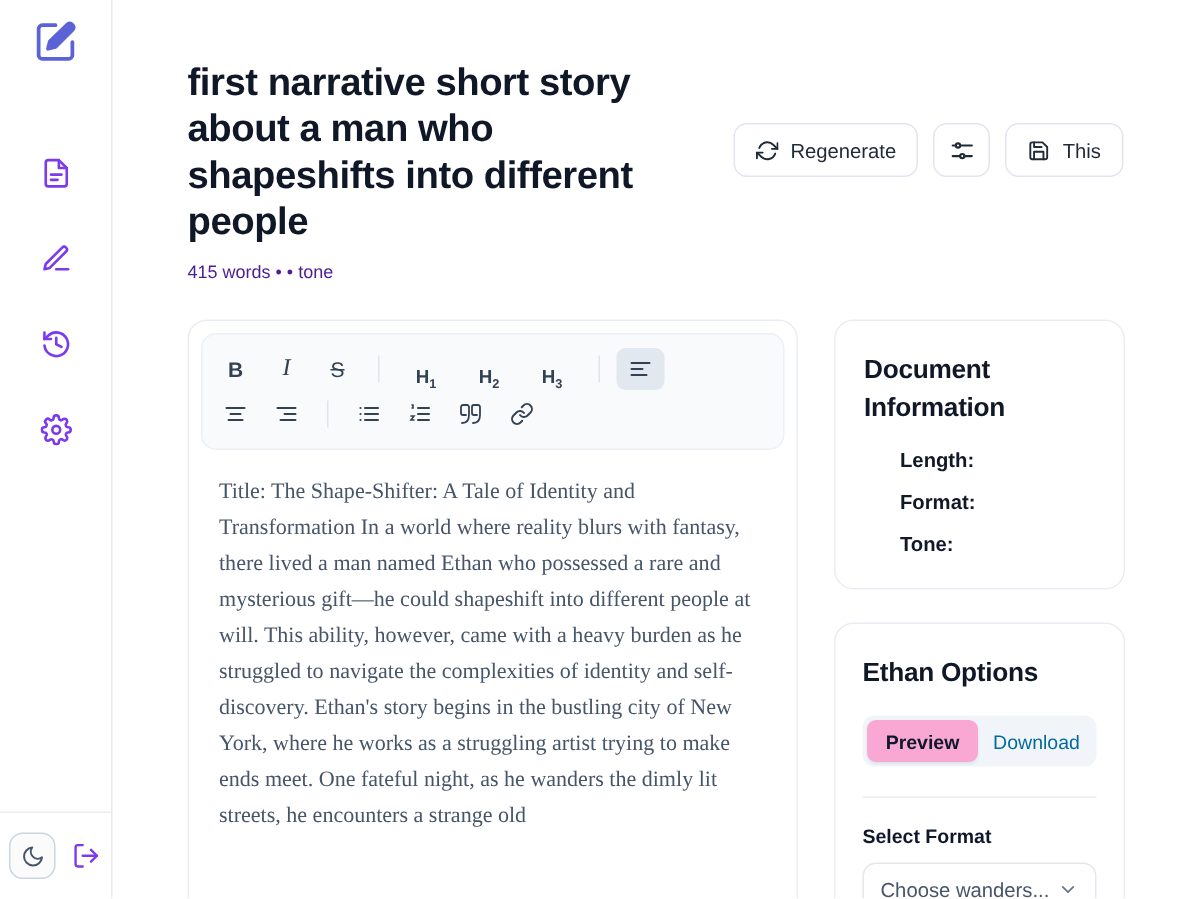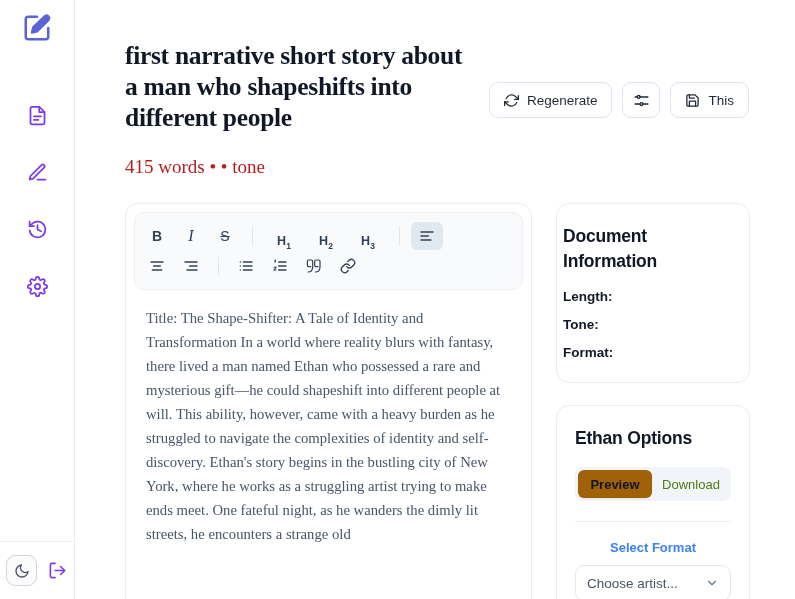--- a/index.html
+++ b/index.html
@@ -93,32 +93,32 @@
     position: relative;
     overflow: hidden;
   }
 
   .header-row {
     display: flex;
     align-items: flex-start;
     justify-content: space-between;
     gap: 10px;
   }
-  .title-block { max-width: 345px; font-family: Liberation Serif, serif; }
+  .title-block { max-width: 345px; }
   .doc-title {
     font-size: 25.5px;
     line-height: 31px;
     font-weight: bold;
     letter-spacing: -0.3px;
     color: #101828;
   }
   .doc-meta {
-    margin-top: 23px;
-    font-size: 19px;
-    color: #b91c1c;
+    margin-top: 10px;
+    font-size: 12px;
+    color: #4c1d95;
   }
 
   .header-actions {
     display: flex;
     gap: 10px;
     margin-top: 42px;
   }
   .btn {
     display: flex;
     align-items: center;
@@ -197,68 +197,67 @@
 
   .editor-body {
     padding: 16px 12px 0 12px;
     font-size: 14.7px;
     line-height: 24px;
     color: #475569;
     font-family: Liberation Serif, serif;
   }
 
   
-  .info-card { padding: 20px 18px 22px 6px; }
+  .info-card { padding: 20px 18px 22px 19px; }
   .card-title {
     font-size: 17.5px;
     font-weight: bold;
     color: #101828;
     line-height: 25px;
     letter-spacing: -0.2px;
   }
   .info-rows { margin-top: 15px; display: flex; flex-direction: column; gap: 13px; }
-  .info-row { font-size: 13.5px; font-weight: bold; color: #111827; }
+  .info-row { font-size: 13.5px; font-weight: bold; color: #111827; margin-left: 24px; }
   .info-row .val { font-weight: normal; color: #6b7280; }
 
   .format-card { margin-top: 22px; padding: 20px 18px 20px 18px; }
   .seg {
     margin-top: 16px;
     display: flex;
     background: #f1f5f9;
     border-radius: 8px;
     padding: 3px;
     gap: 2px;
   }
   .seg-btn {
     flex: 1;
     height: 28px;
     border-radius: 6px;
     display: flex;
     align-items: center;
     justify-content: center;
     font-size: 13px;
-    color: #4d7c0f;
+    color: #0369a1;
     cursor: pointer;
     border: none;
     background: transparent;
     font-family: "Liberation Sans", sans-serif;
   }
   .seg-btn.active {
-    background: #a16207;
+    background: #f9a8d4;
     color: #0f172a;
     font-weight: bold;
     box-shadow: 0 1px 2px rgba(15,23,42,0.08);
   }
   .divider { margin-top: 20px; height: 1px; background: #eceef2; }
   .field-label {
     margin-top: 18px;
     font-size: 13px;
     font-weight: bold;
-    color: #3b82f6;
-    text-align: center;
+    color: #0f172a;
   }
   .select {
     margin-top: 10px;
     height: 36px;
     border: 1px solid #e4e7ec;
     border-radius: 9px;
     background: #ffffff;
     display: flex;
     align-items: center;
     justify-content: space-between;
@@ -494,44 +493,44 @@
     <div class="side-col">
 
       <div class="card info-card">
         <div class="card-title">Document Information</div>
         <div class="info-rows">
           <div class="info-row">
             <span>Length:</span>
             <span class="val"></span>
           </div>
           <div class="info-row">
-            <span>Tone:</span>
+            <span>Format:</span>
             <span class="val"></span>
           </div>
           <div class="info-row">
-            <span>Format:</span>
+            <span>Tone:</span>
             <span class="val"></span>
           </div>
         </div>
       </div>
 
       <div class="card format-card">
         <div class="card-title">Ethan Options</div>
 
         <div class="seg">
           <button class="seg-btn active">Preview</button>
           <button class="seg-btn">Download</button>
         </div>
 
         <div class="divider"></div>
 
         <div class="field-label">Select Format</div>
 
         <div class="select">
-          <span>Choose artist...</span>
+          <span>Choose wanders...</span>
           <span>
             <svg width="14" height="14" viewBox="0 0 24 24" fill="none" stroke="#64748b" stroke-width="2" stroke-linecap="round" stroke-linejoin="round">
                 <polyline points="6 9 12 15 18 9"></polyline>
               </svg>
           </span>
         </div>
       </div>
 
     </div>
   </div>

